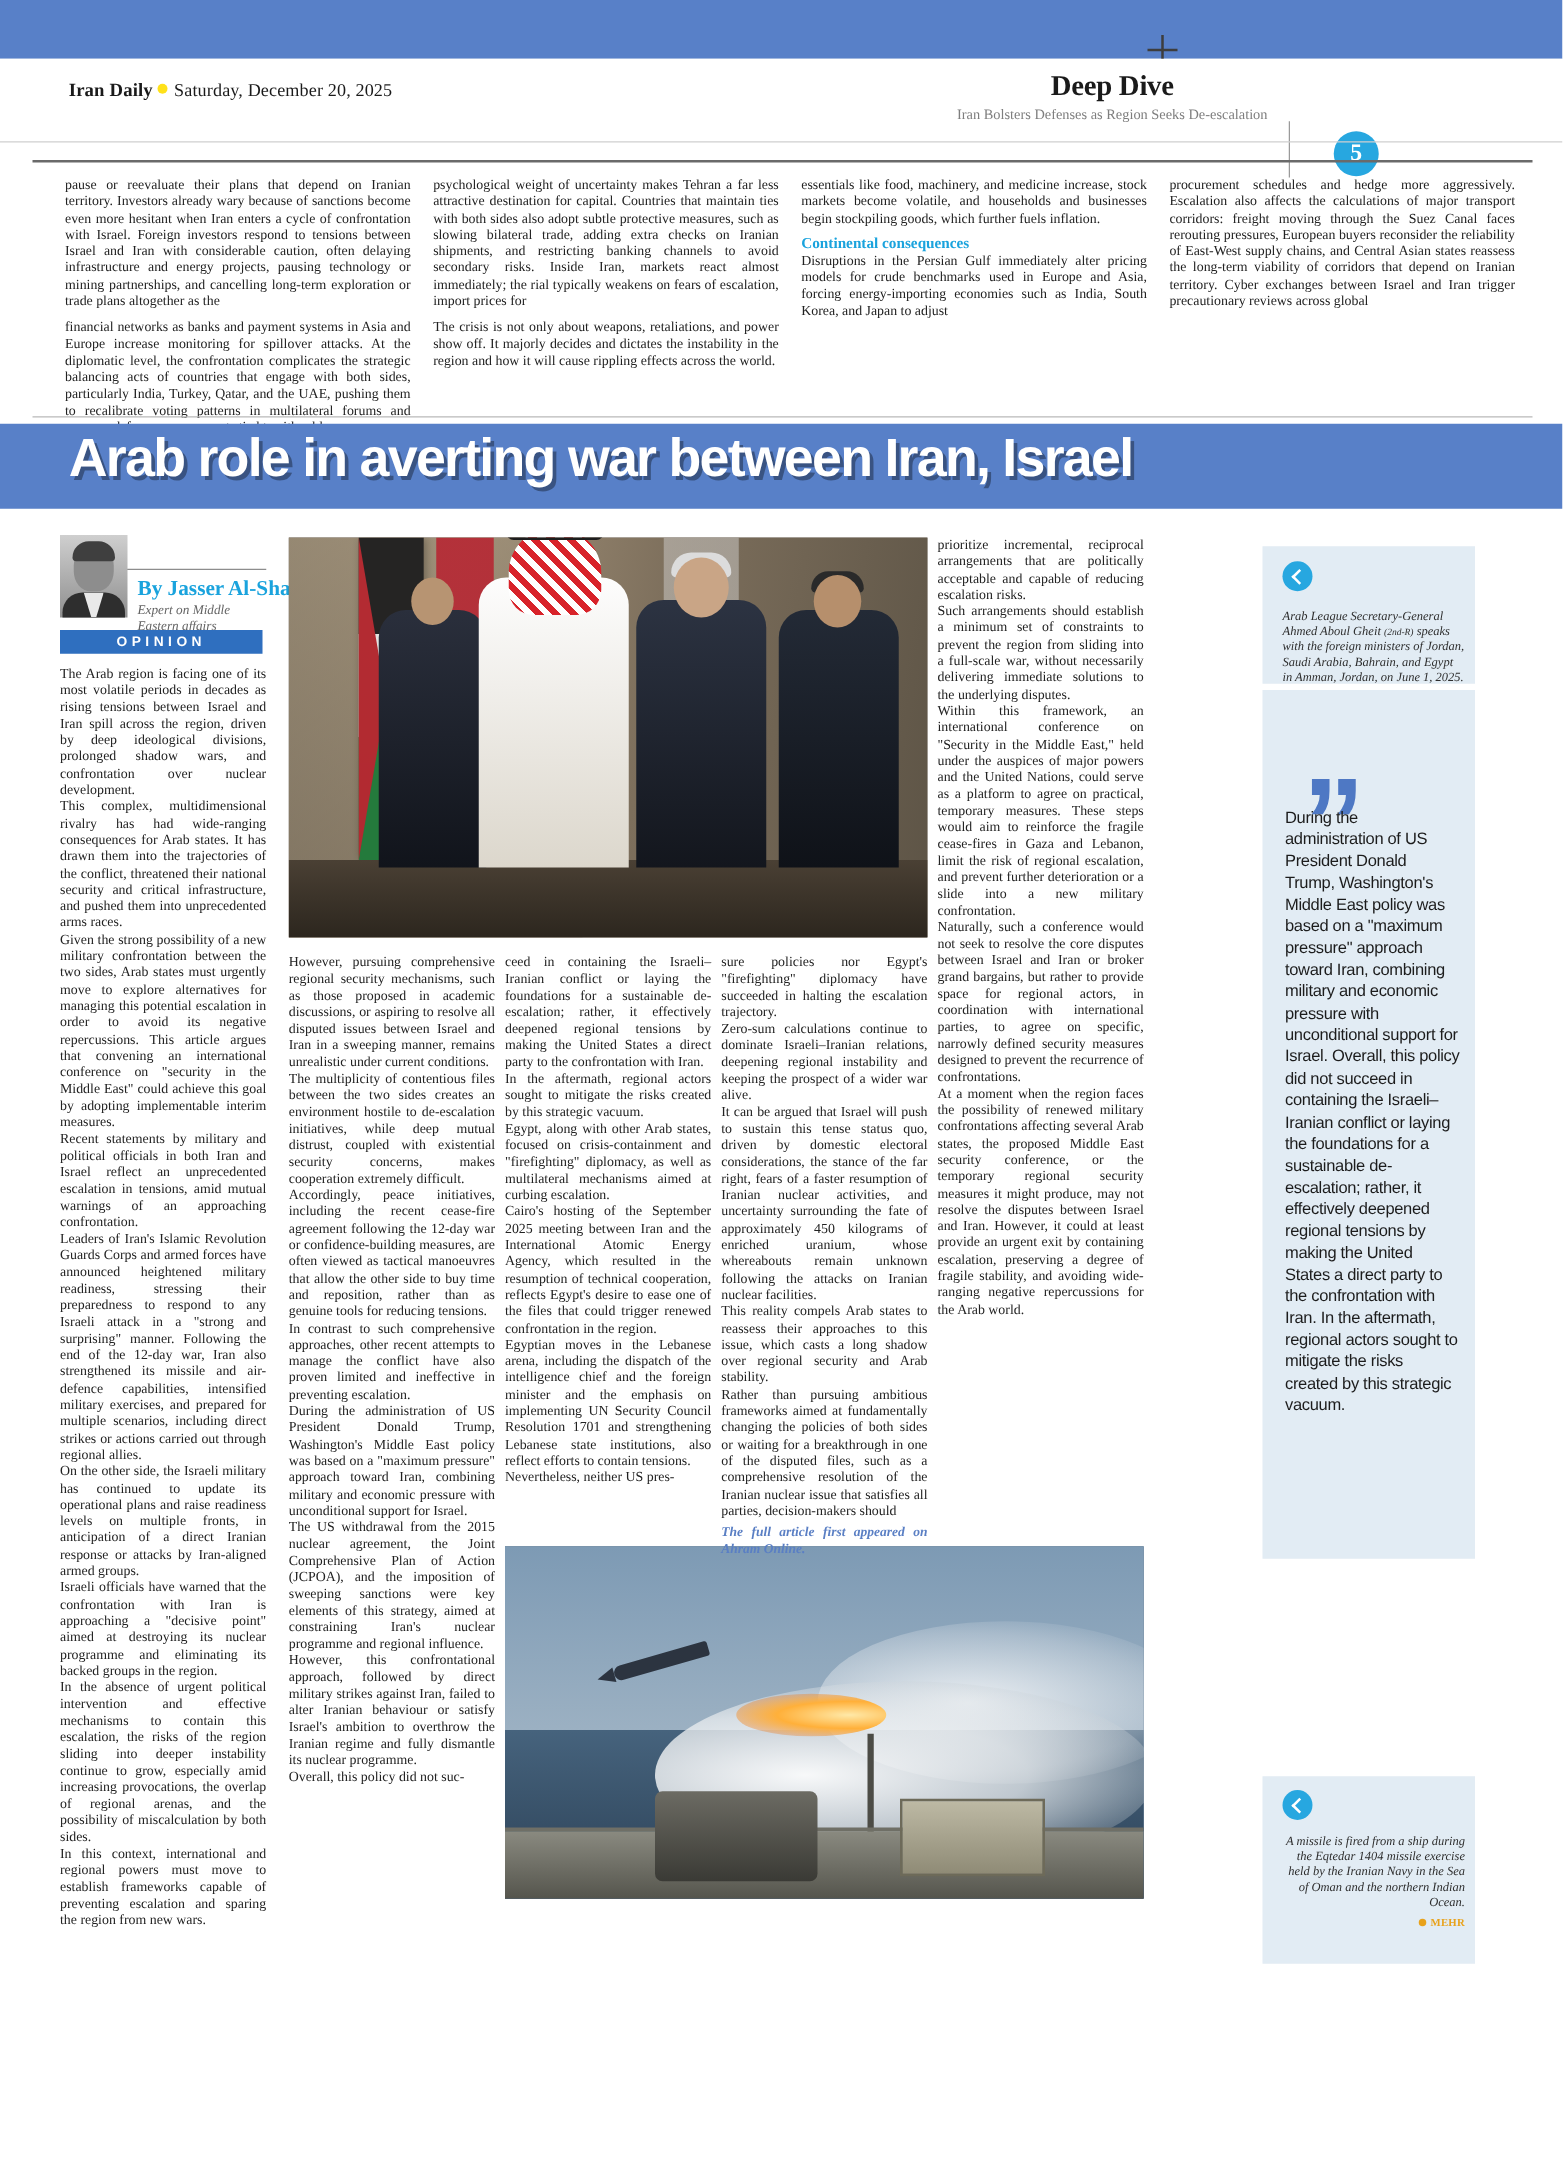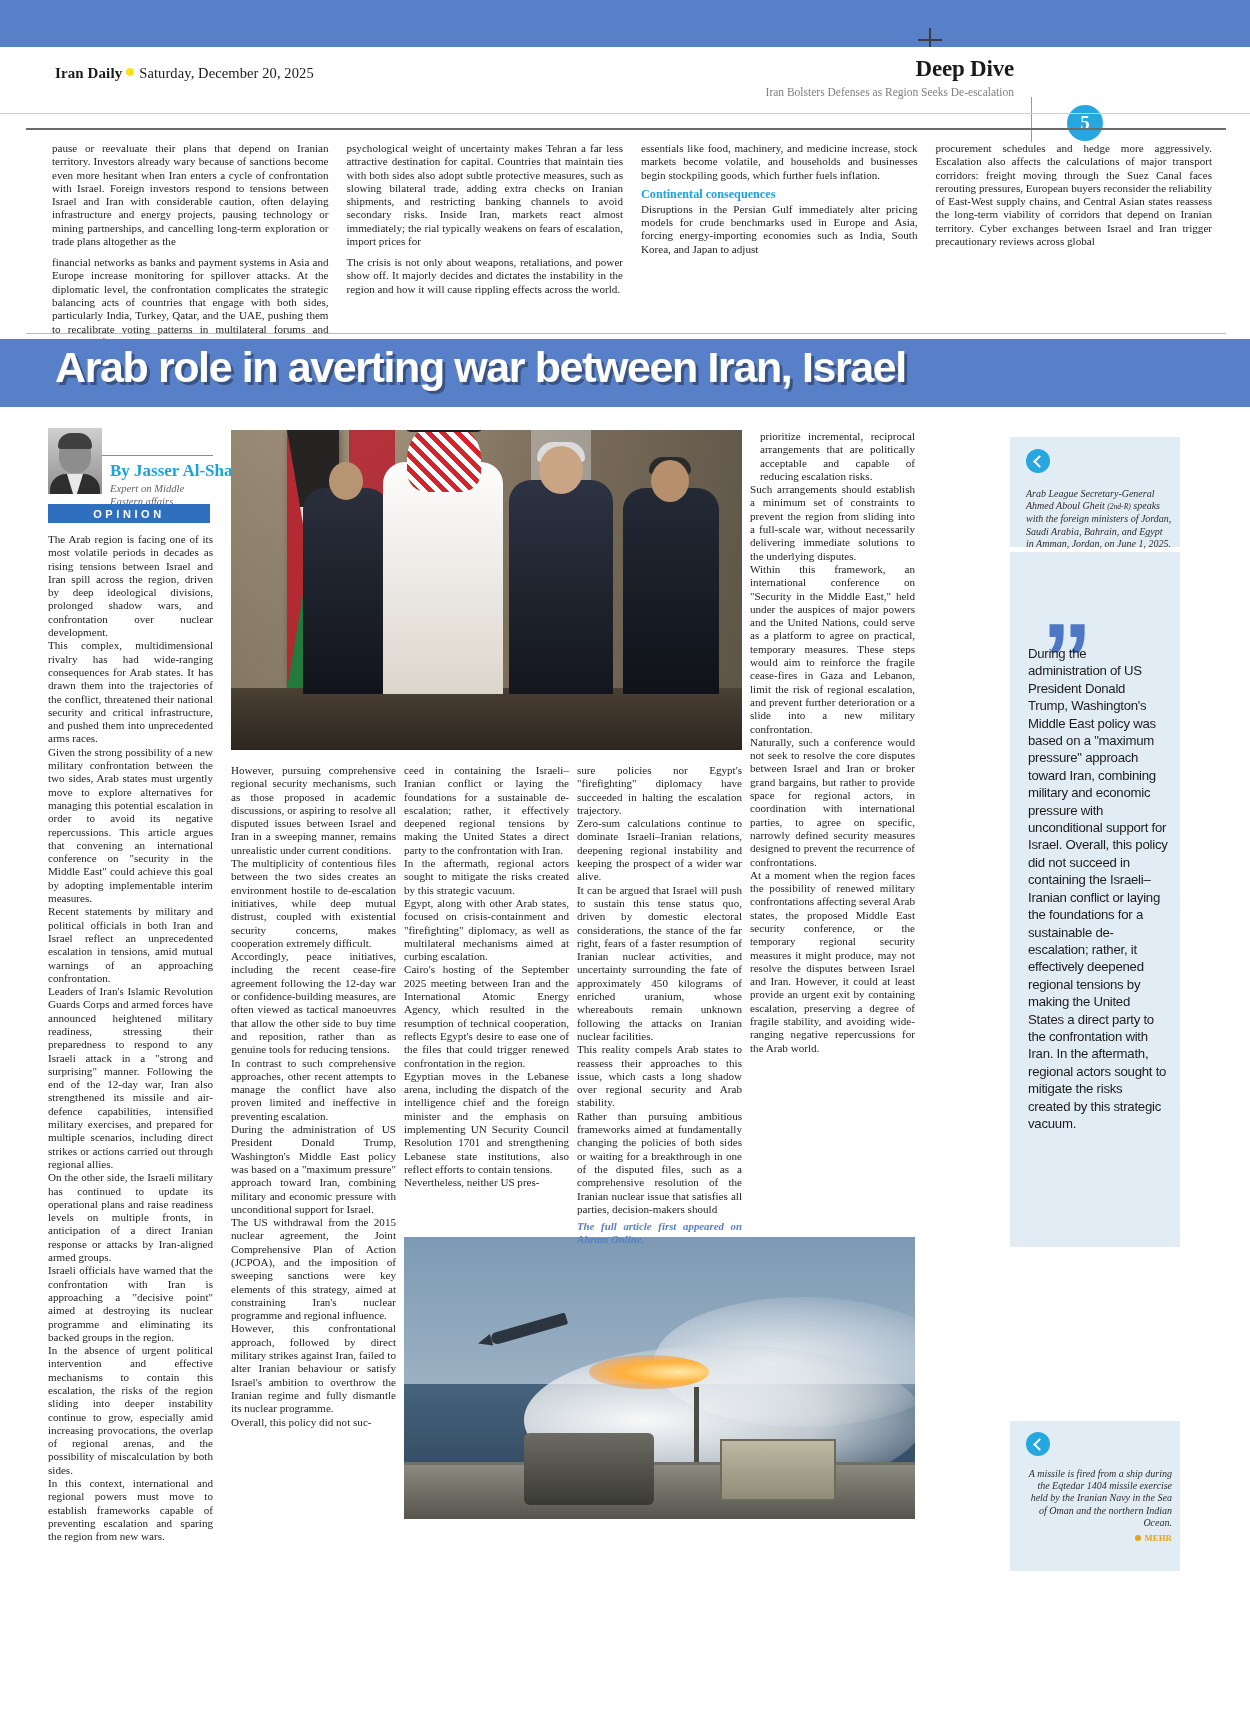--- a/index.html
+++ b/index.html
@@ -15,21 +15,21 @@
   .top-strip{position:absolute;left:0;top:0;width:1250px;height:47px;background:#5880c8;}
   .crop-mark{position:absolute;left:918px;top:28px;width:24px;height:24px;}
   .crop-mark:before{content:"";position:absolute;left:11px;top:0;width:1.5px;height:24px;background:#3d3d3d;}
   .crop-mark:after{content:"";position:absolute;left:0;top:11px;width:24px;height:1.5px;background:#3d3d3d;}
 
   
   .masthead{position:absolute;left:0;top:47px;width:1250px;height:62px;background:#fff;}
   .mast-left{position:absolute;left:55px;top:18px;font-size:14.5px;letter-spacing:.1px;white-space:nowrap;}
   .mast-left .paper{font-weight:bold;font-family:"Liberation Serif",serif;font-size:15px;}
   .dot-yellow{display:inline-block;width:8px;height:8px;border-radius:50%;background:#ffe11a;margin:0 5px 0 4px;vertical-align:2px;}
-  .mast-section{position:absolute;right:236px;top:10px;text-align:right;}
+  .mast-section{position:absolute;right:236px;top:10px;text-align:center;}
   .mast-section .sec-title{font-size:23px;font-weight:bold;font-family:"Liberation Serif",serif;letter-spacing:-.2px;line-height:1.05;}
   .mast-section .sec-sub{font-size:11.5px;color:#7e7e7e;margin-top:5px;white-space:nowrap;}
   .mast-divider{position:absolute;right:218px;top:50px;width:1px;height:45px;background:#9a9a9a;}
   .page-badge{position:absolute;right:147px;top:58px;width:36px;height:36px;border-radius:50%;background:#27a7e0;color:#fff;
     display:flex;align-items:center;justify-content:center;font-size:19px;font-weight:bold;font-family:"Liberation Serif",serif;}
   .mast-rule{position:absolute;left:0;top:113px;width:1250px;height:1px;background:#cfcfcf;}
   .mast-rule2{position:absolute;left:26px;top:128px;width:1200px;height:1.5px;background:#6a6a6a;}
 
   
   .topcols{position:absolute;left:52px;top:142px;width:1160px;height:186px;
@@ -277,21 +277,21 @@
       <span style="display: block; text-align: justify;">sure policies nor Egypt's "firefighting" diplomacy have succeeded in halting the escalation trajectory.</span>
       <span style="display: block; text-align: justify;">Zero-sum calculations continue to dominate Israeli–Iranian relations, deepening regional instability and keeping the prospect of a wider war alive.</span>
       <span style="display: block; text-align: justify;">It can be argued that Israel will push to sustain this tense status quo, driven by domestic electoral considerations, the stance of the far right, fears of a faster resumption of Iranian nuclear activities, and uncertainty surrounding the fate of approximately 450 kilograms of enriched uranium, whose whereabouts remain unknown following the attacks on Iranian nuclear facilities.</span>
       <span style="display: block; text-align: justify;">This reality compels Arab states to reassess their approaches to this issue, which casts a long shadow over regional security and Arab stability.</span>
       <span style="display: block; text-align: justify;">Rather than pursuing ambitious frameworks aimed at fundamentally changing the policies of both sides or waiting for a breakthrough in one of the disputed files, such as a comprehensive resolution of the Iranian nuclear issue that satisfies all parties, decision-makers should</span>
     </p>
   <div class="src-note">The full article first appeared on Ahram Online.</div>
 </div>
 <div class="col c5">
     <p>
-      <span style="display: block; text-align: justify; margin-left: 10px;">prioritize incremental, reciprocal arrangements that are politically acceptable and capable of reducing escalation risks.</span>
+      <span style="display: block; text-align: justify;">prioritize incremental, reciprocal arrangements that are politically acceptable and capable of reducing escalation risks.</span>
       <span style="display: block; text-align: justify;">Such arrangements should establish a minimum set of constraints to prevent the region from sliding into a full-scale war, without necessarily delivering immediate solutions to the underlying disputes.</span>
       <span style="display: block; text-align: justify;">Within this framework, an international conference on "Security in the Middle East," held under the auspices of major powers and the United Nations, could serve as a platform to agree on practical, temporary measures. These steps would aim to reinforce the fragile cease-fires in Gaza and Lebanon, limit the risk of regional escalation, and prevent further deterioration or a slide into a new military confrontation.</span>
       <span style="display: block; text-align: justify;">Naturally, such a conference would not seek to resolve the core disputes between Israel and Iran or broker grand bargains, but rather to provide space for regional actors, in coordination with international parties, to agree on specific, narrowly defined security measures designed to prevent the recurrence of confrontations.</span>
       <span style="display: block; text-align: justify;">At a moment when the region faces the possibility of renewed military confrontations affecting several Arab states, the proposed Middle East security conference, or the temporary regional security measures it might produce, may not resolve the disputes between Israel and Iran. However, it could at least provide an urgent exit by containing escalation, preserving a degree of fragile stability, and avoiding wide-ranging negative repercussions for the Arab world.</span>
     </p>
   </div>
 
 <div class="rail-box rb1"></div>
 <div class="rb-arrow" style="left:1026px;top:449px;">
     <span></span>

